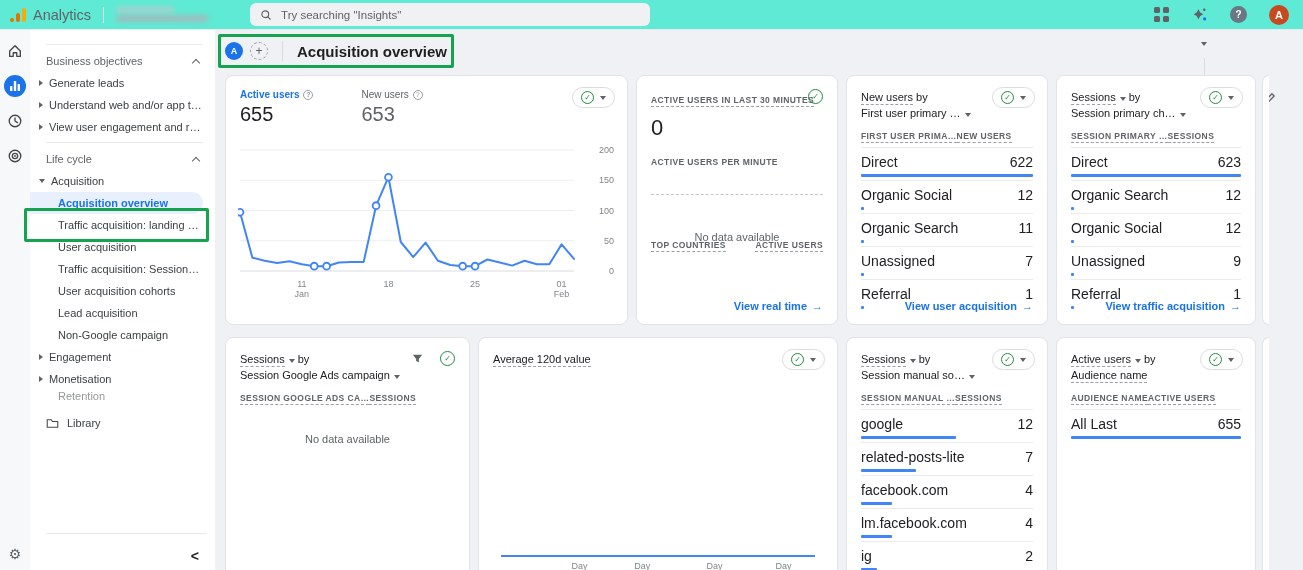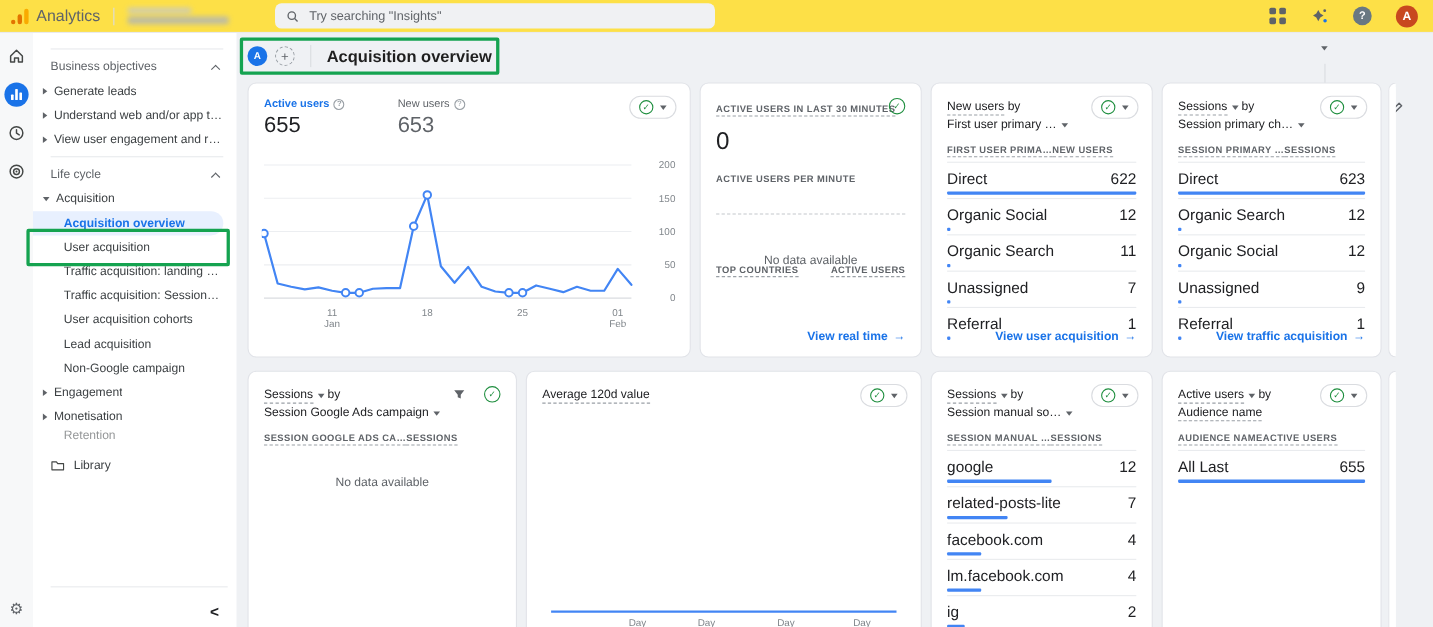--- a/index.html
+++ b/index.html
@@ -1,20 +1,20 @@
 <!DOCTYPE html>
 <html><head>
 <meta charset="utf-8">
 <style>
   * { margin:0; padding:0; box-sizing:border-box; }
   html,body { width:1303px; height:570px; }
   body { position:relative; overflow:hidden; font-family:"Liberation Sans","DejaVu Sans",sans-serif; background:#eff1f4; color:#202124; }
 
   
-  .topbar { position:absolute; left:0; top:0; right:0; height:30px; background:#fde047; border-bottom:1px solid #e9eaee; display:flex; align-items:center; padding:0 14px 0 10px; z-index:20; }
+  .topbar { position:absolute; left:0; top:0; right:0; height:30px; background:#5eead4; border-bottom:1px solid #e9eaee; display:flex; align-items:center; padding:0 14px 0 10px; z-index:20; }
   .ga-logo { display:inline-flex; align-items:flex-end; gap:2px; height:15px; }
   .ga-logo i { display:block; border-radius:2px; }
   .ga-logo .b1 { width:4px; height:4px; background:#e37400; border-radius:50%; }
   .ga-logo .b2 { width:4px; height:9px; background:#e37400; }
   .ga-logo .b3 { width:4px; height:14px; background:#f9ab00; }
   .app-name { font-size:14.5px; color:#5f6368; margin-left:7px; }
   .acct-divider { width:1px; height:16px; background:#dadce0; margin:0 12px; }
   .acct-blur { display:flex; flex-direction:column; gap:3px; filter:blur(2.5px); opacity:.8; }
   .acct-blur .l1 { width:58px; height:5px; background:#c3c7cd; border-radius:2px; }
   .acct-blur .l2 { width:92px; height:7px; background:#aeb3ba; border-radius:2px; }
@@ -198,24 +198,24 @@
         <span class="chev up"></span>
       </div>
       <div class="sb-item parent">
         <span class="tri down"></span>
         <span class="lbl">Acquisition</span>
       </div>
       <div class="sb-item child sel">
         <span class="lbl">Acquisition overview</span>
       </div>
       <div class="sb-item child">
+        <span class="lbl">Traffic acquisition: landing …</span>
+      </div>
+      <div class="sb-item child">
         <span class="lbl">User acquisition</span>
-      </div>
-      <div class="sb-item child">
-        <span class="lbl">Traffic acquisition: landing …</span>
       </div>
       <div class="sb-item child">
         <span class="lbl">Traffic acquisition: Session…</span>
       </div>
       <div class="sb-item child">
         <span class="lbl">User acquisition cohorts</span>
       </div>
       <div class="sb-item child">
         <span class="lbl">Lead acquisition</span>
       </div>

